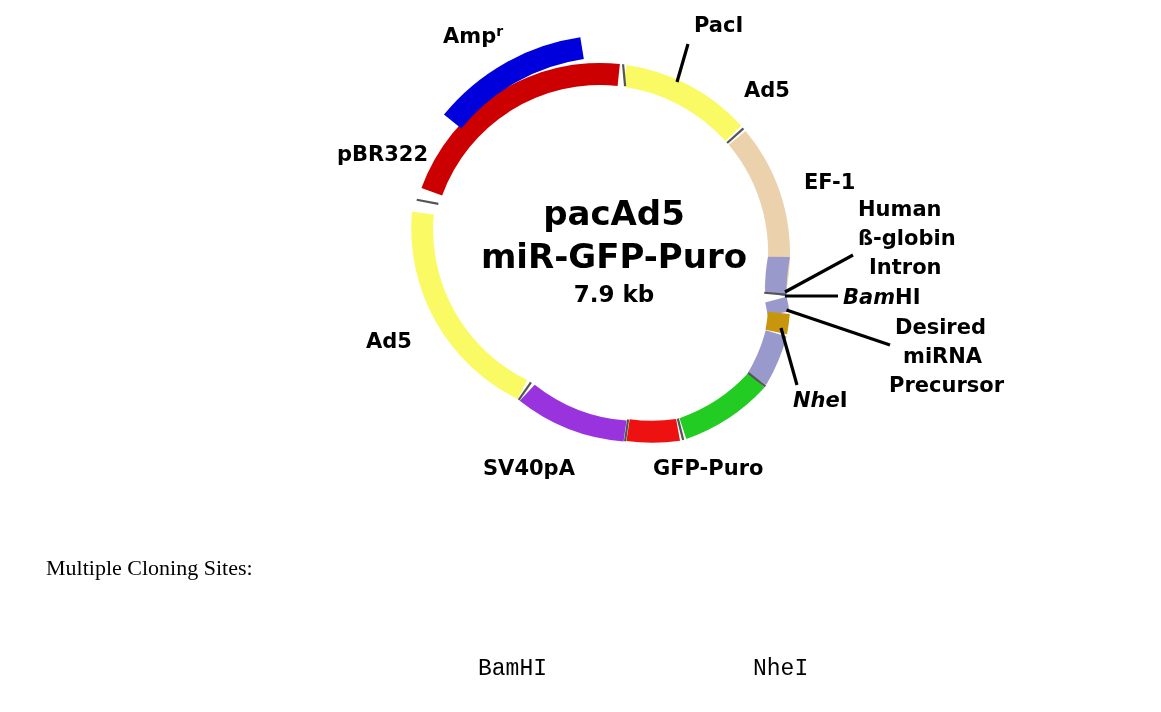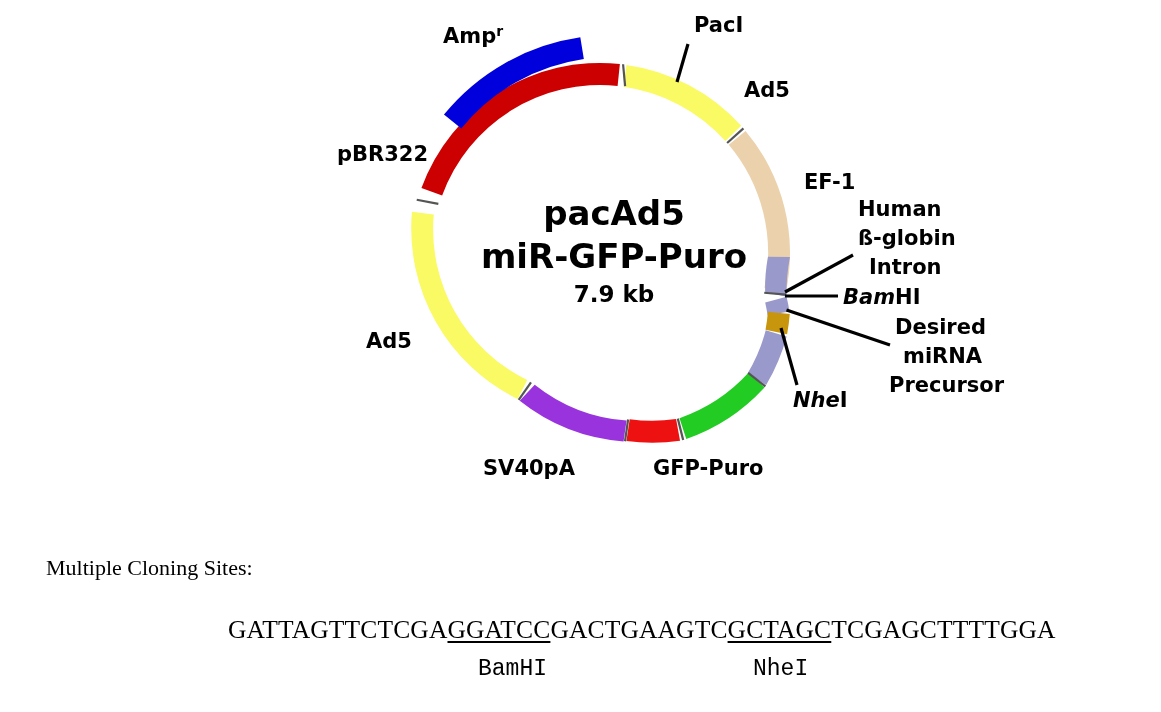--- a/index.html
+++ b/index.html
@@ -162,19 +162,18 @@
     <text class="arc-label" x="889" y="392">Precursor</text>
 
     <text class="arc-label" x="793" y="407"><tspan class="ital">Nhe</tspan><tspan>I</tspan></text>
 
   </svg>
 </div>
 
 <div id="mcs-section">
   <div id="mcs-heading">Multiple Cloning Sites:</div>
 
-  <div id="seq-row"><span>GATTAGTTCTCGA</span><span class="u">GGATCC</span><span>GACTGAAGTC</span><span class="u">GCTAGC</span><span>TCGAGCTTTTGGA</span></div>
 
   <div id="enz-row">
     <span class="enz" id="enz-bam">BamHI</span>
     <span class="enz" id="enz-nhe">NheI</span>
   </div>
 </div>
 
 </body></html>

